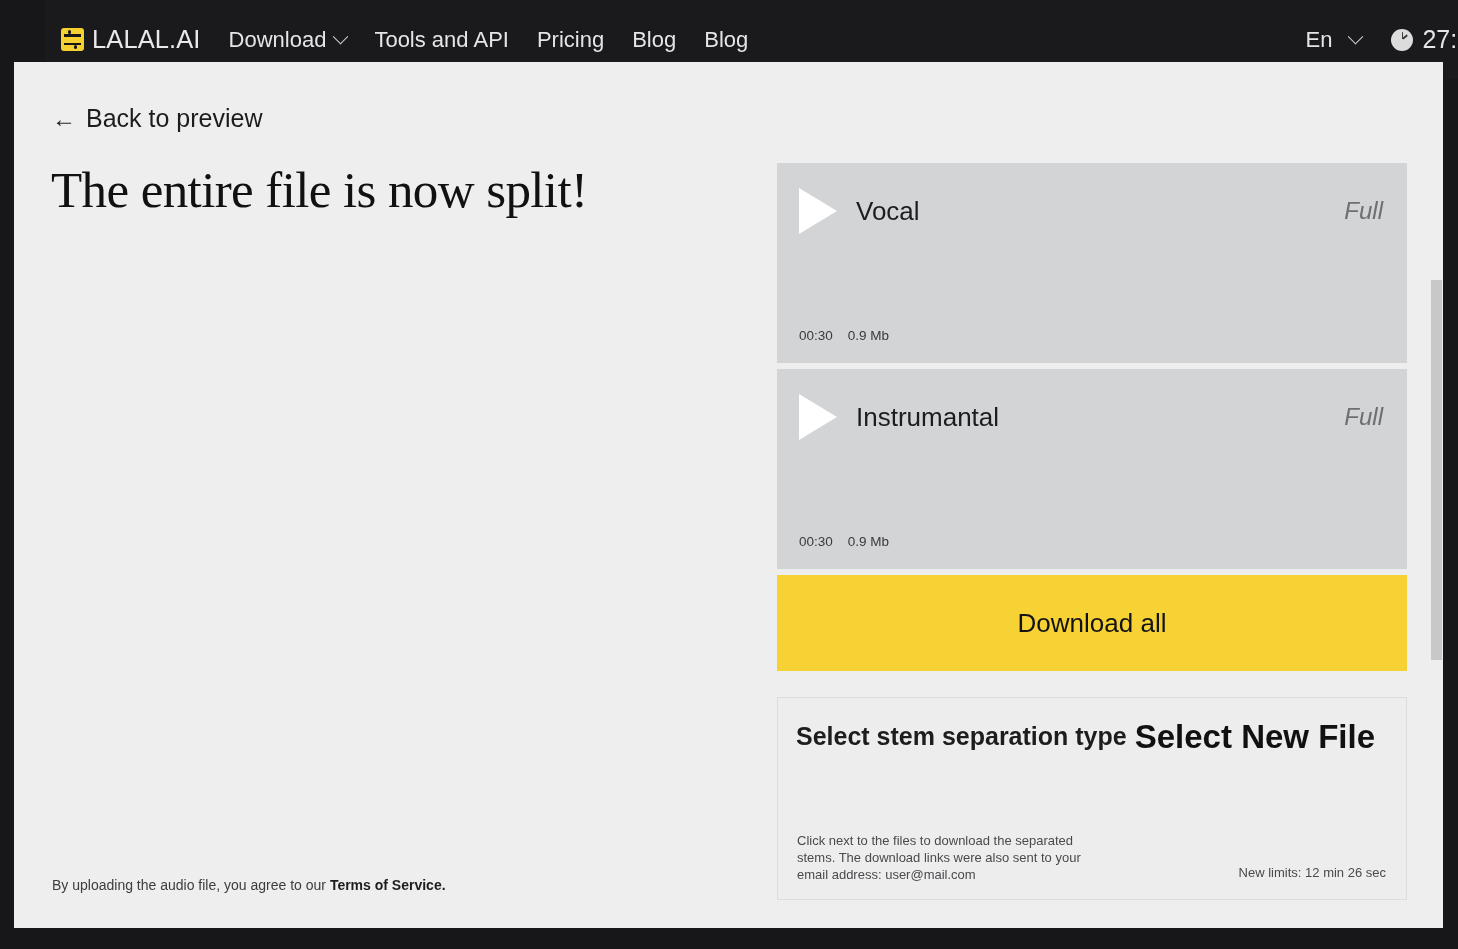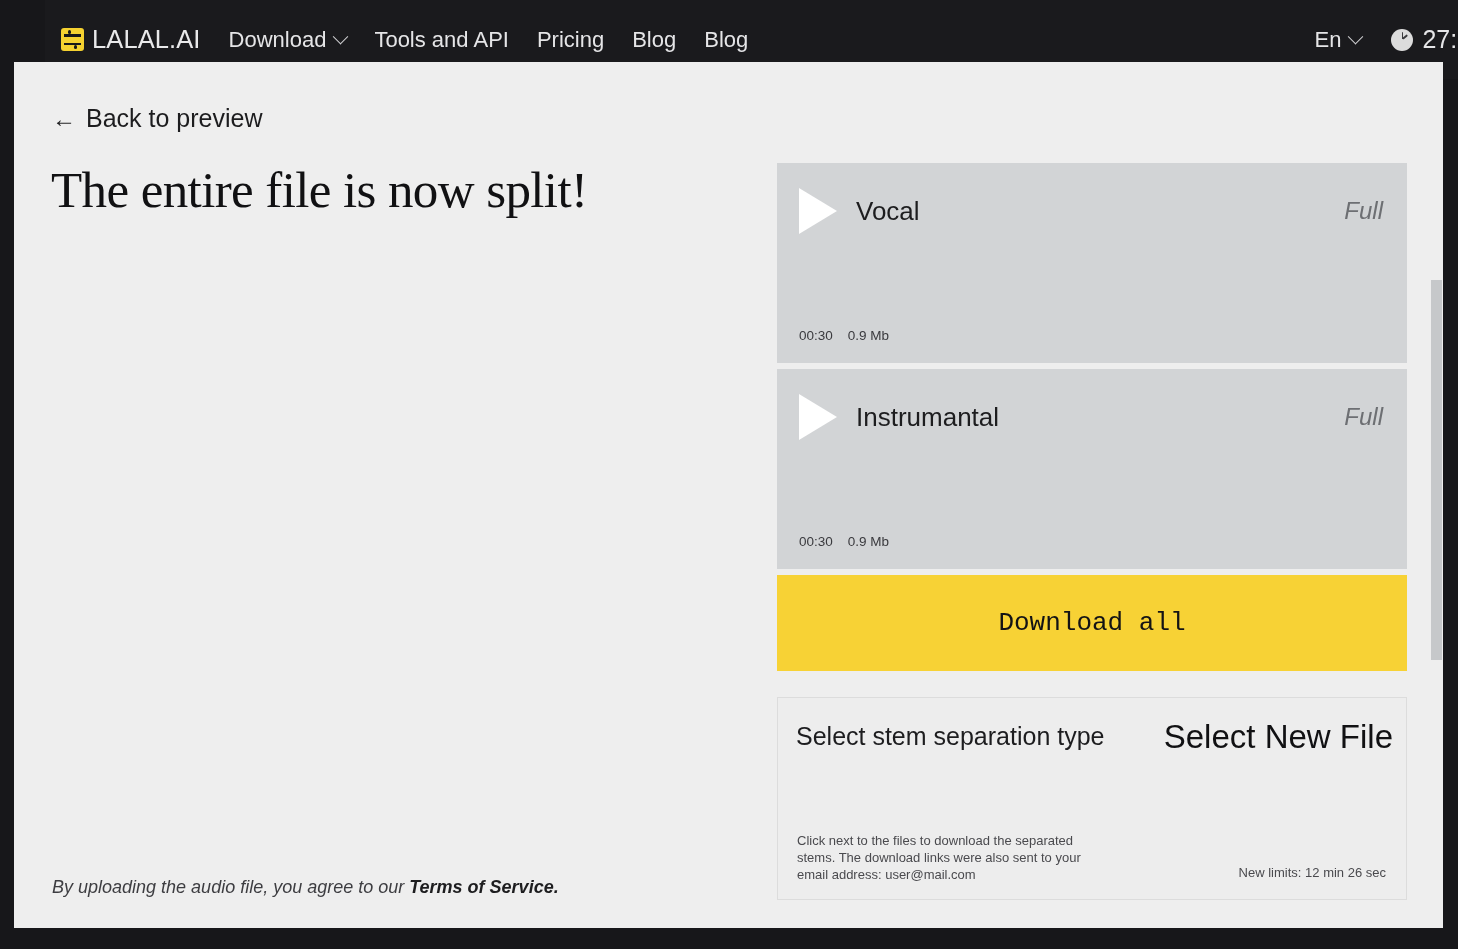--- a/index.html
+++ b/index.html
@@ -107,21 +107,21 @@
     align-items: center;
     gap: 30px;
   }
 
   .lang {
     color: #e5e5e7;
     font-size: 22px;
     line-height: 1;
     display: flex;
     align-items: center;
-    gap: 9px;
+    gap: 18px;
     cursor: pointer;
   }
 
   .timer {
     display: flex;
     align-items: center;
     gap: 9px;
     color: #e5e5e7;
     font-size: 25px;
     line-height: 1;
@@ -206,24 +206,23 @@
     letter-spacing: -0.6px;
     line-height: 1.1;
     font-weight: 400;
     font-family: Liberation Serif, serif;
   }
 
   .terms {
     position: absolute;
     left: 38px;
     top: 816px;
-    font-size: 18px;
+    font-size: 14px;
     color: #3d3d41;
     line-height: 1;
-    font-style: italic;
   }
   .terms b { font-weight: 700; color: #1d1d1f; }
 
   
   .right-col {
     position: absolute;
     left: 763px;
     top: 101px;
     width: 526px;
   }
@@ -284,40 +283,41 @@
     width: 630px;
     height: 96px;
     background: #f7d235;
     border: none;
     display: flex;
     align-items: center;
     justify-content: center;
     font-size: 26px;
     color: #131315;
     cursor: pointer;
-    font-family: Liberation Mono, monospace;
+    font-family: Liberation Sans, sans-serif;
     margin-top: 6px;
   }
 
   .bottom-panel {
     position: relative;
     width: 630px;
     height: 203px;
     margin-top: 26px;
     background: #ededed;
     border: 1px solid #dcdcdc;
   }
 
   .bp-row {
     position: absolute;
     left: 18px;
-    right: 13px;
+    right: 31px;
     top: 22px;
     display: flex;
     align-items: center;
+    font-weight: bold;
   }
 
   .bp-select {
     font-size: 25px;
     color: #1d1d1f;
     cursor: pointer;
     line-height: 1;
   }
 
   .bp-newfile {

